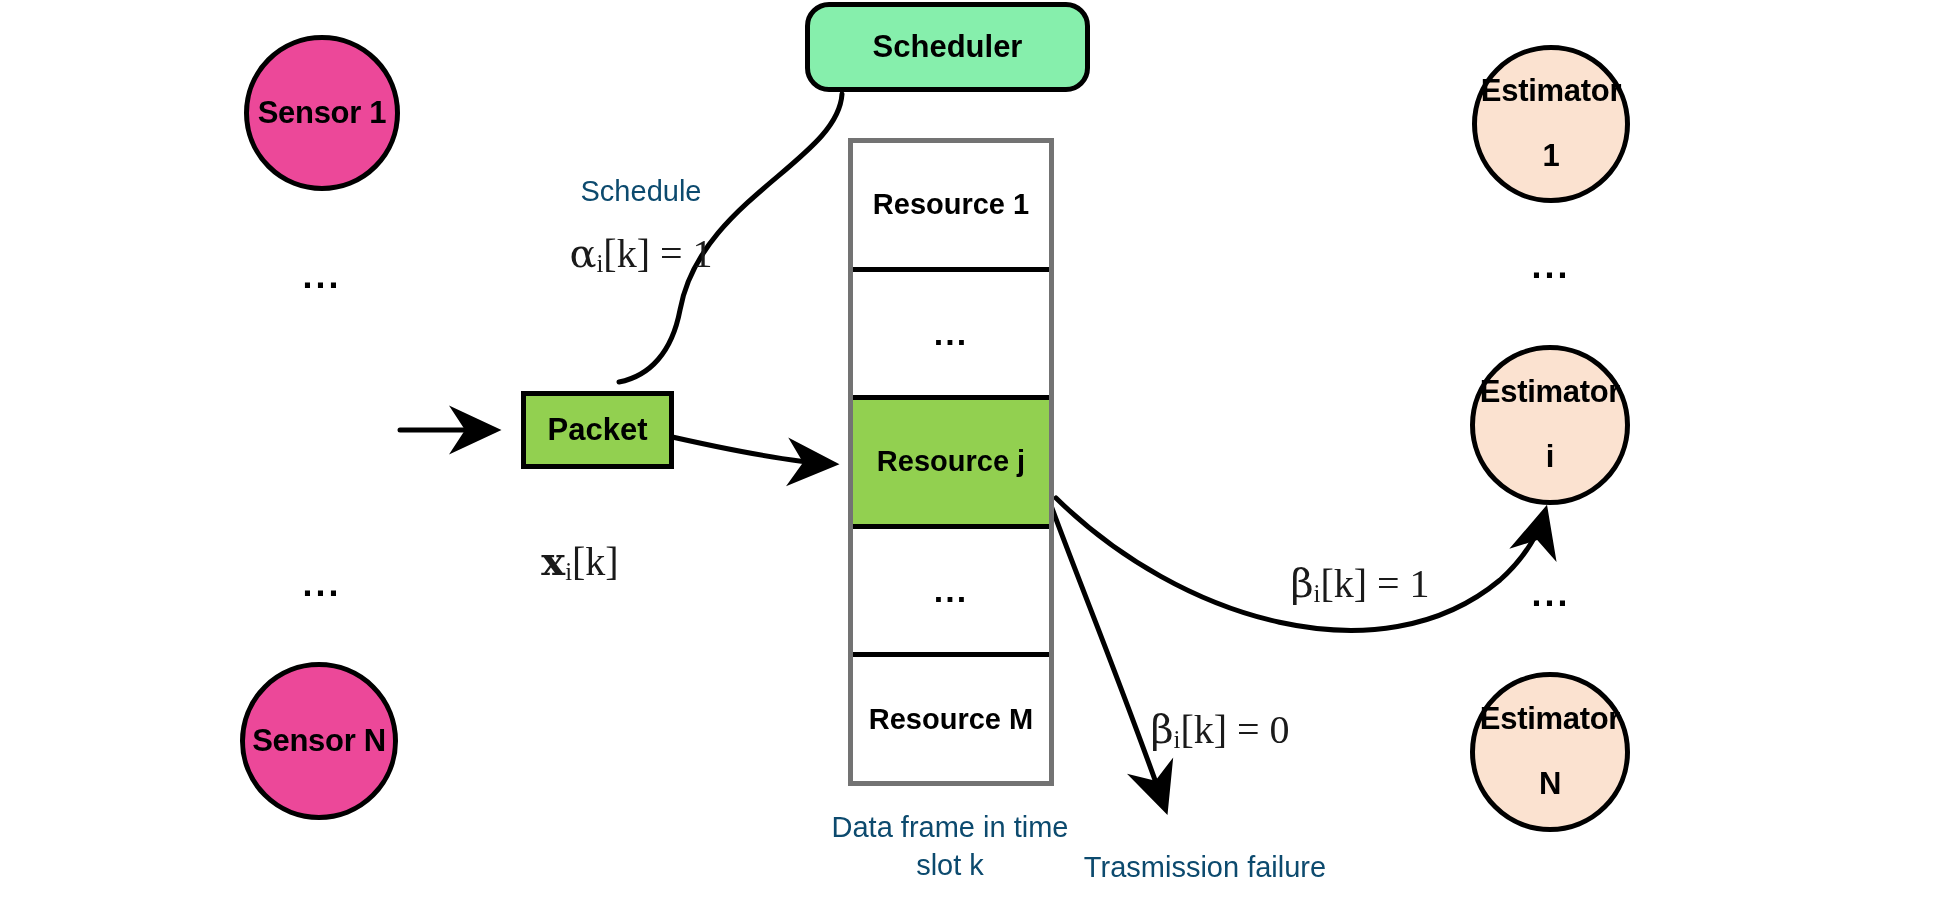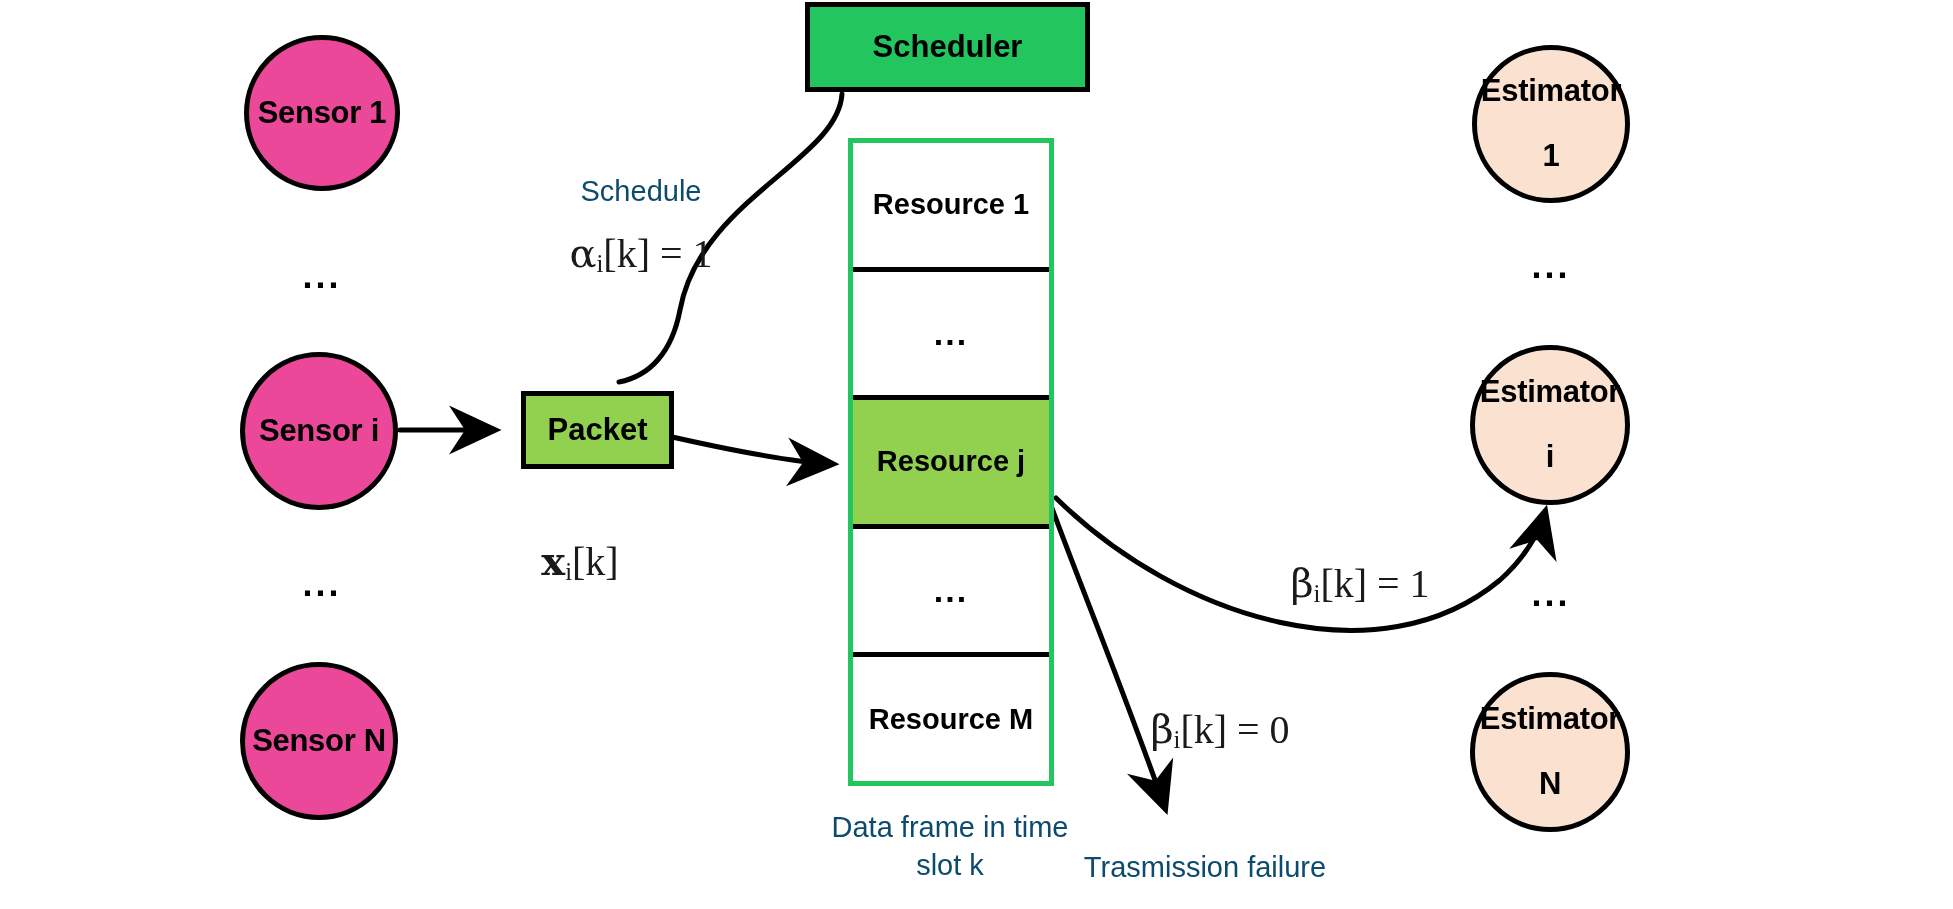--- a/index.html
+++ b/index.html
@@ -48,28 +48,28 @@
     position: absolute;
     border: 5px solid #000000;
     box-sizing: border-box;
     display: flex;
     align-items: center;
     justify-content: center;
     font-weight: bold;
     font-size: 31px;
     color: #000000;
   }
-  .boxrect.scheduler { background: #22c55e; }
+  .boxrect.scheduler { background: #86efac; border-radius: 24px; }
   .boxrect.packet    { background: #92D050; margin-left: 18px; }
 
   
   #frame {
     position: absolute;
     box-sizing: border-box;
-    border: 5px solid #22c55e;
+    border: 5px solid #737373;
     background: #ffffff;
     display: flex;
     flex-direction: column;
   }
   .slot {
     flex: 1 1 0;
     box-sizing: border-box;
     display: flex;
     align-items: center;
     justify-content: center;
@@ -142,23 +142,20 @@
 
     <path d="M 1049 500 C 1078 580, 1120 680, 1165 808" fill="none" stroke="#000000" stroke-width="5" stroke-linecap="round" marker-end="url(#ah)"></path>
     </svg>
 
   <div class="node sensor" style="left:244px; top:35px; width:156px; height:156px;">
     <span>Sensor 1</span>
   </div>
 
   <div class="dots" style="left:268px; top:258px; width:108px;">...</div>
 
-  <div class="node sensor" style="left:240px; top:352px; width:158px; height:158px;">
-    <span>Sensor i</span>
-  </div>
 
   <div class="dots" style="left:268px; top:566px; width:108px;">...</div>
 
   <div class="node sensor" style="left:240px; top:662px; width:158px; height:158px;">
     <span>Sensor N</span>
   </div>
 
   <div class="boxrect scheduler" style="left:805px; top:2px; width:285px; height:90px;">
     <span>Scheduler</span>
   </div>

